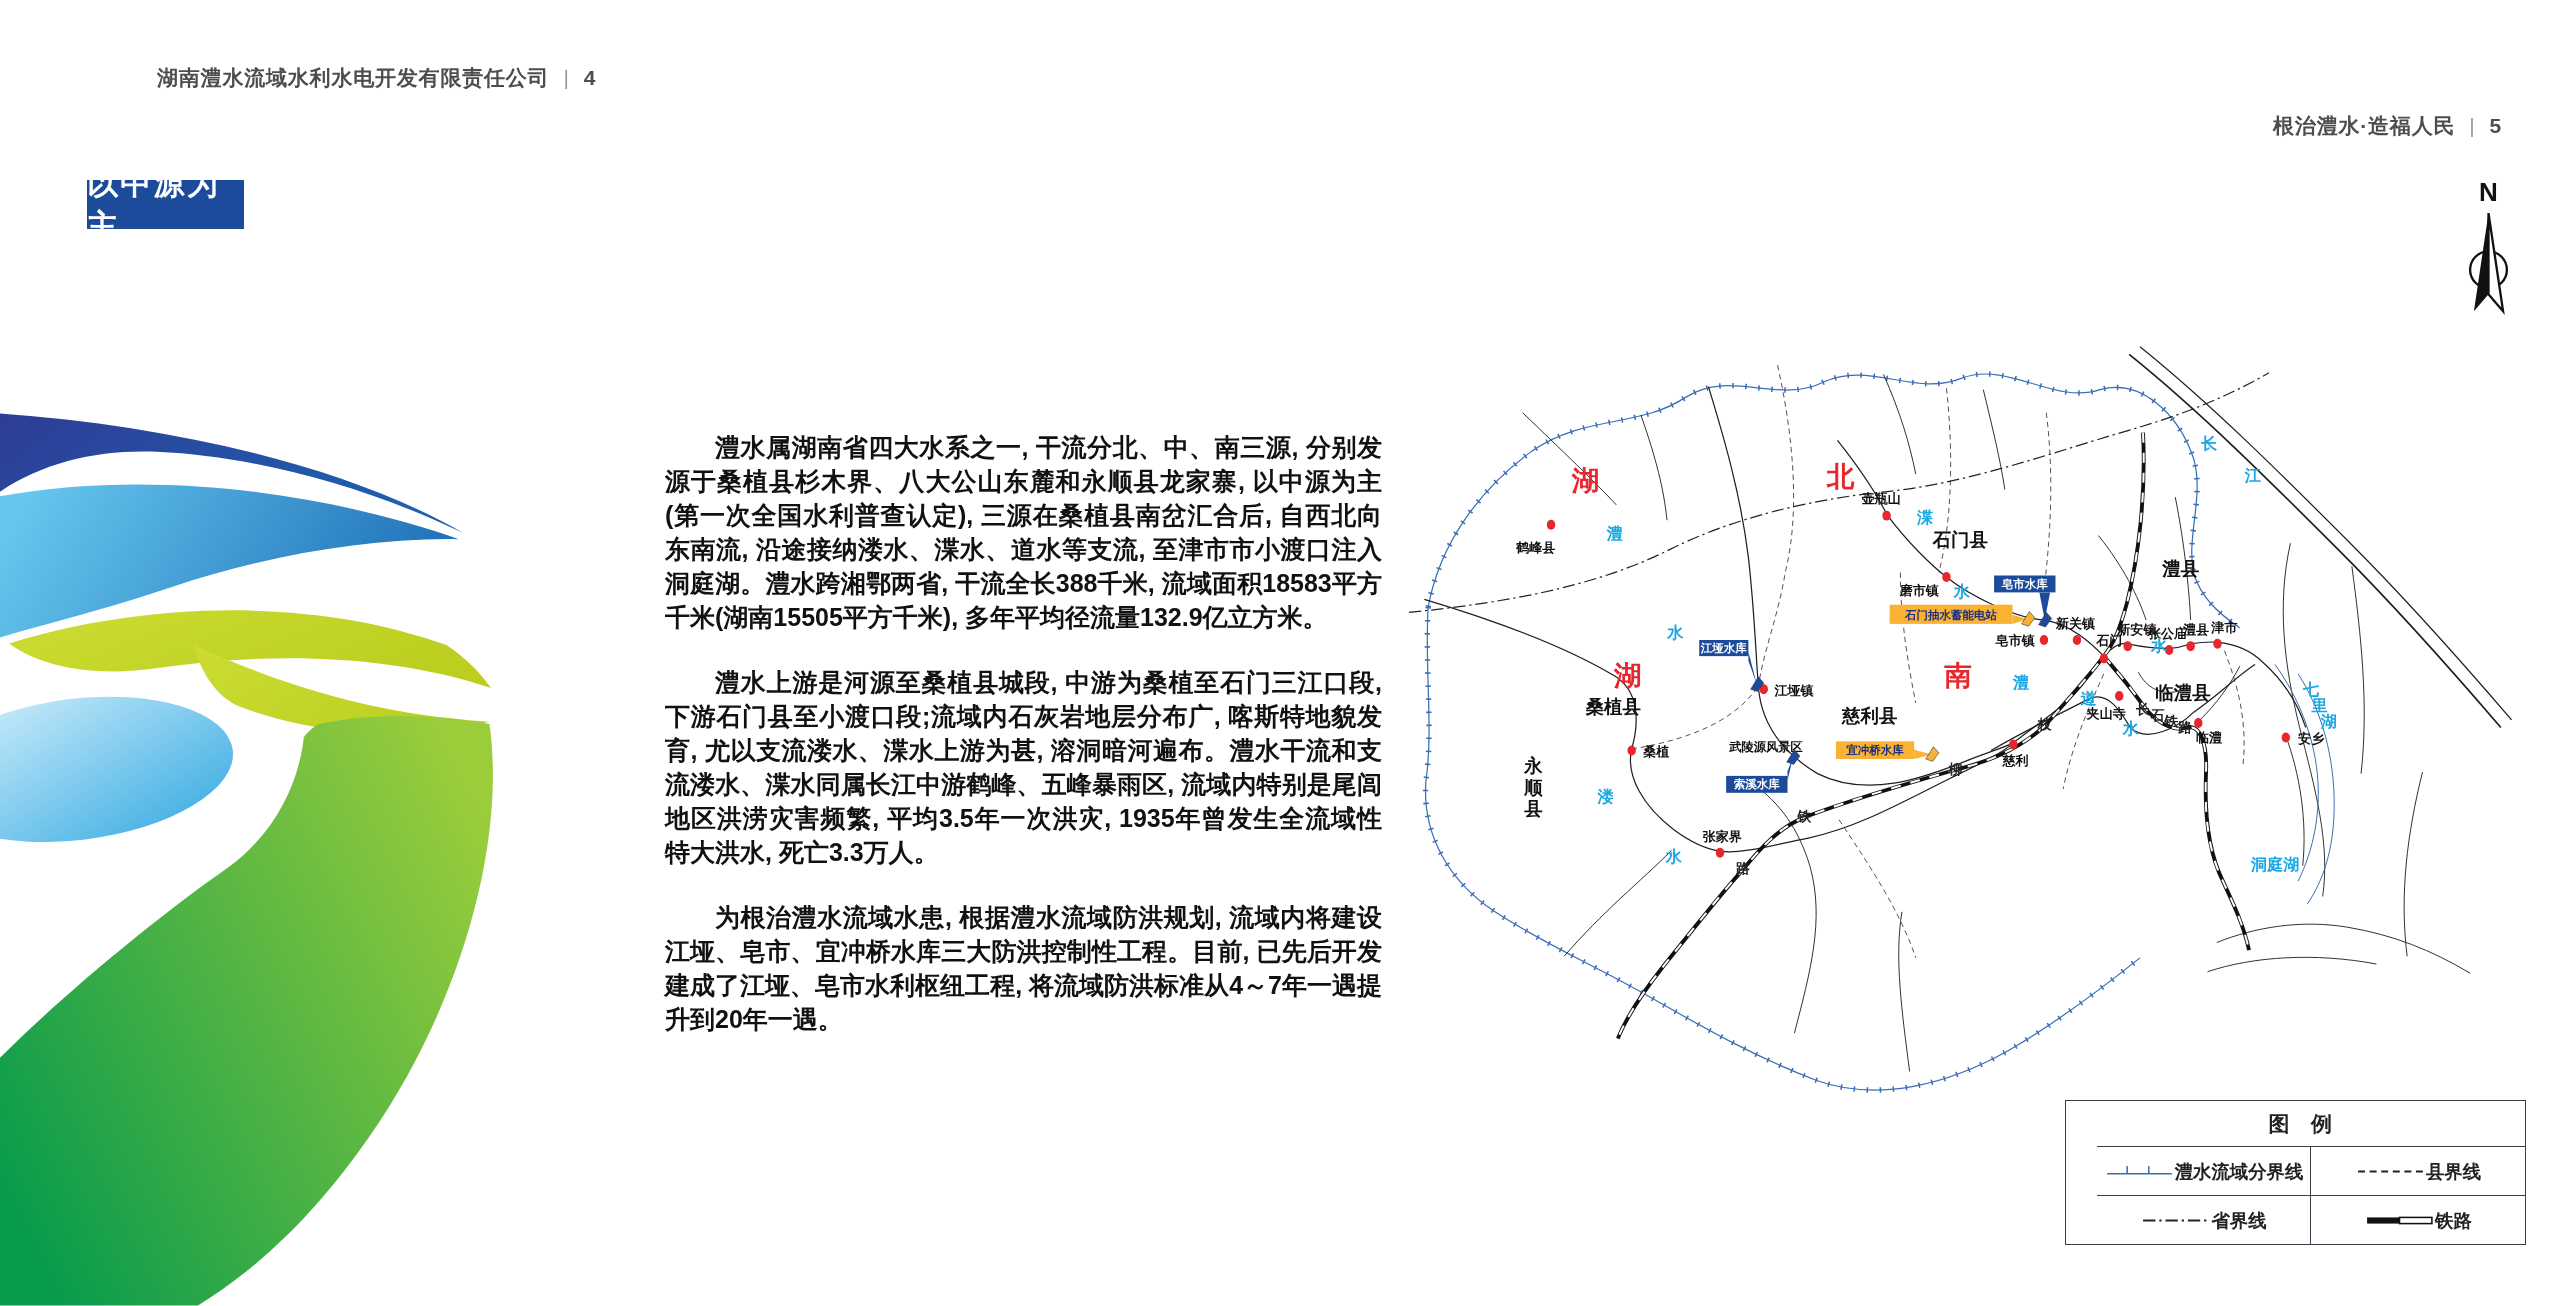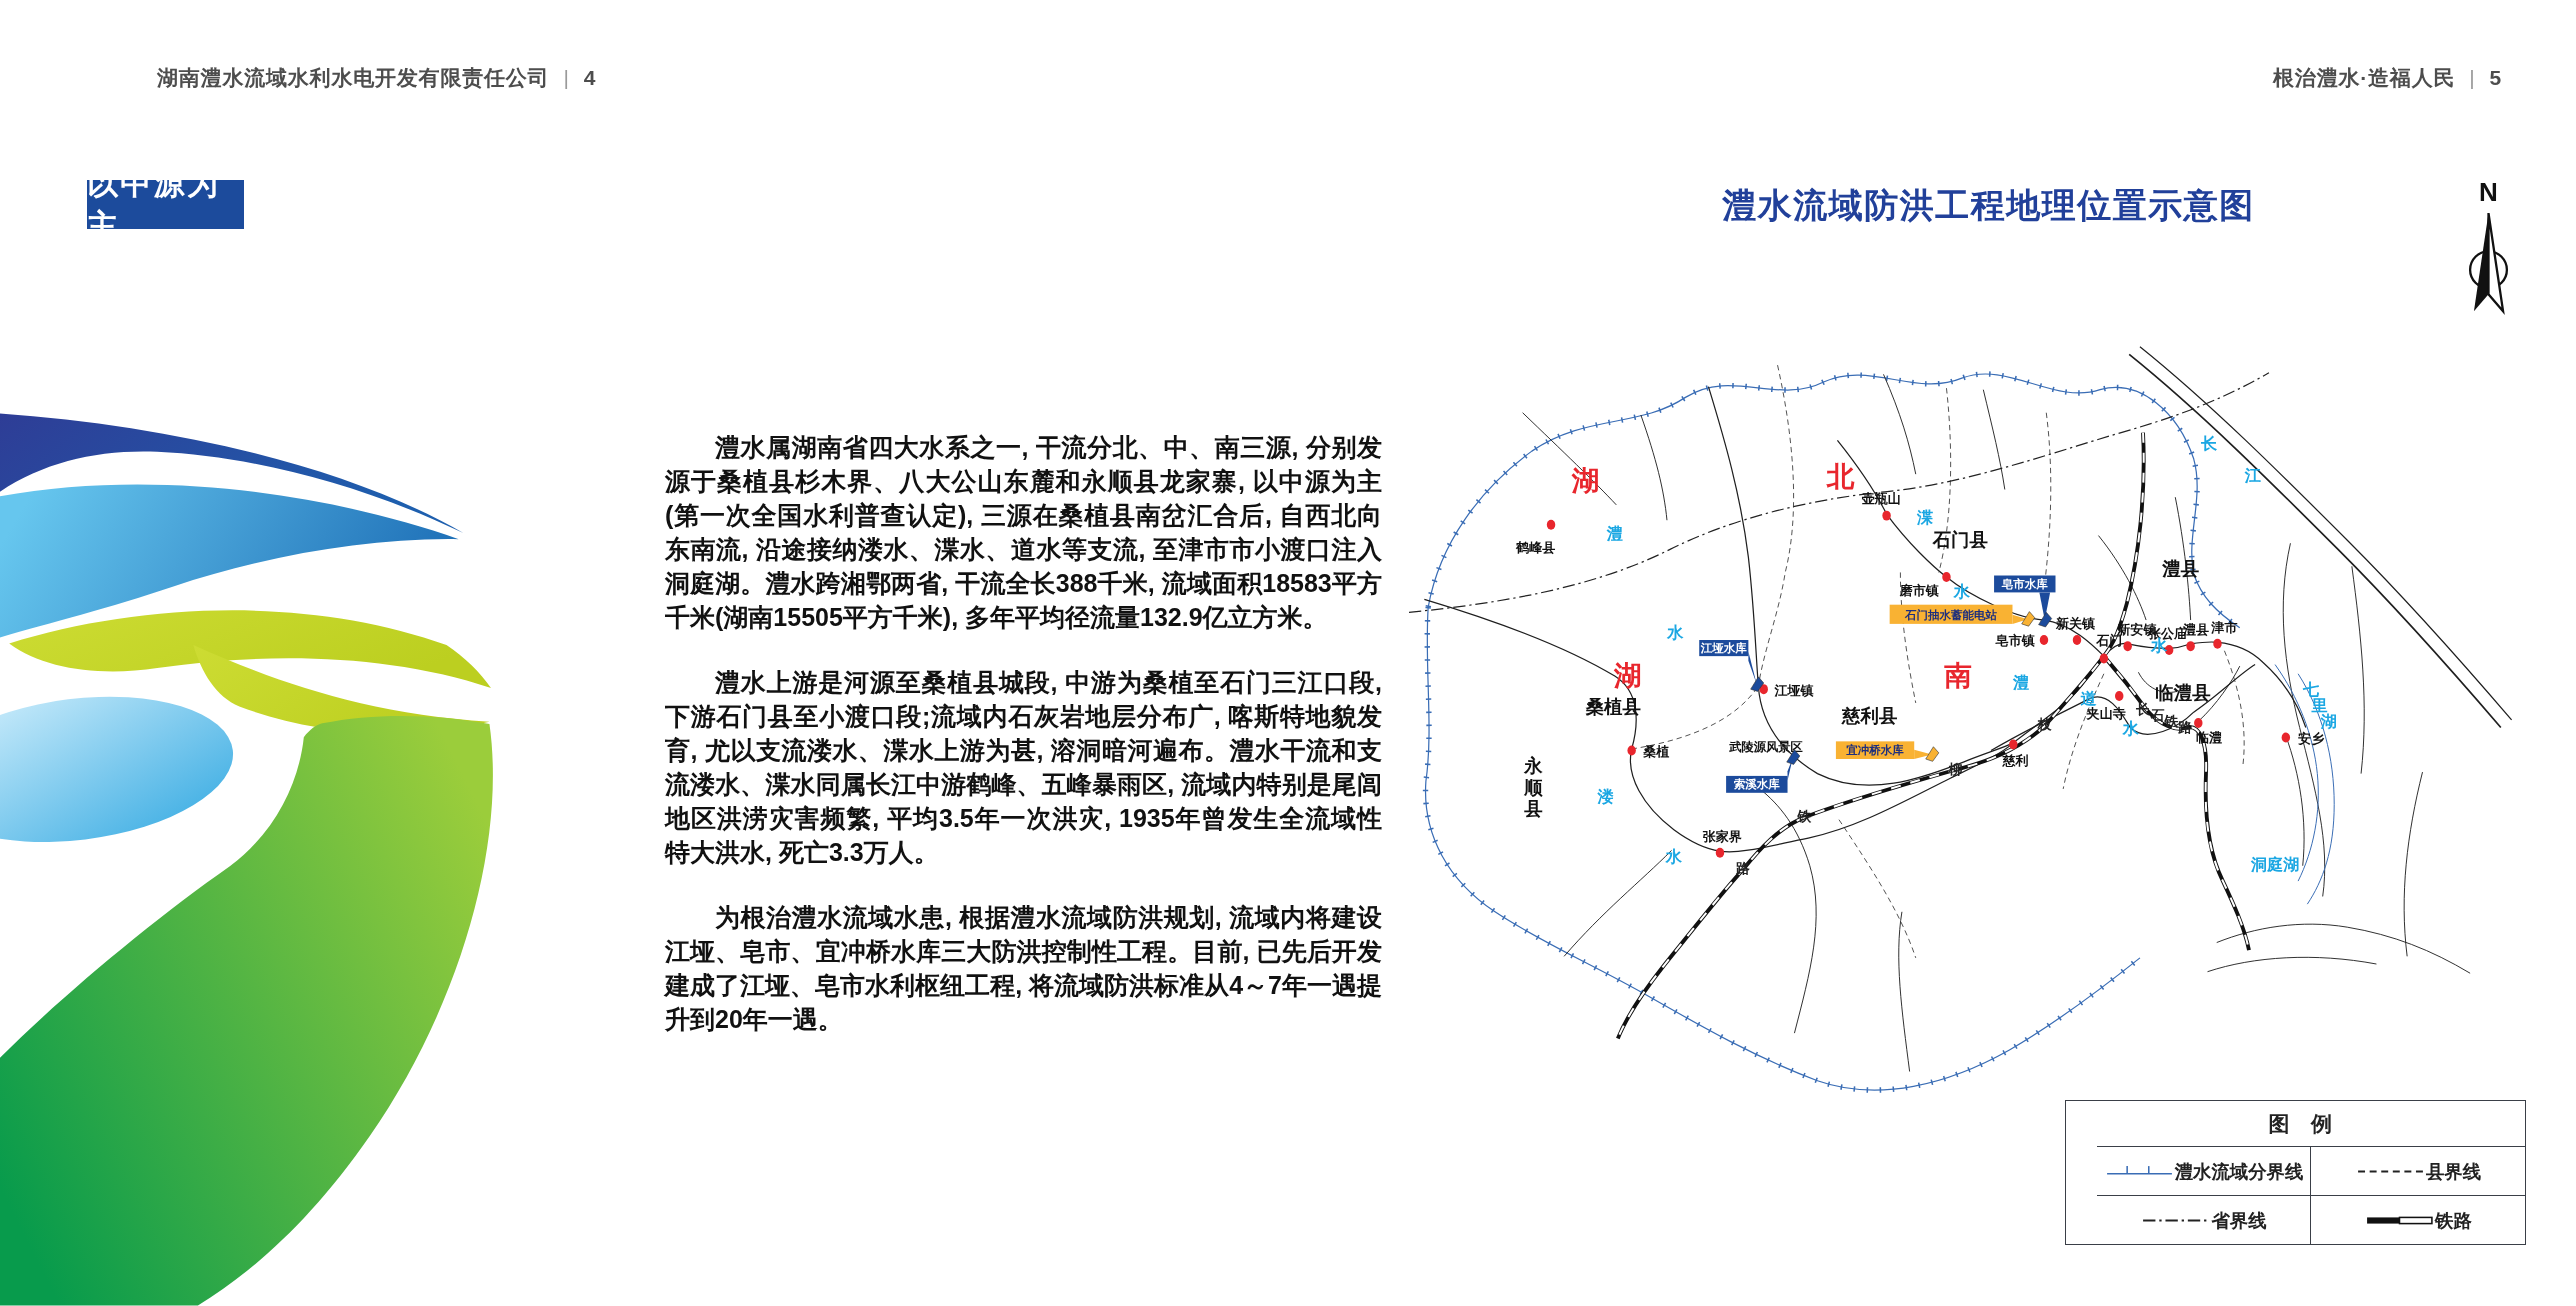--- a/index.html
+++ b/index.html
@@ -1,21 +1,21 @@
 <!DOCTYPE html>
 <html style="font-size:12.3px"><head>
 <meta charset="utf-8">
 <style>
   html,body{margin:0;padding:0;background:#9a9a9a;}
   #page{position:relative;width:2576px;height:1306px;background:#ffffff;overflow:hidden;
         font-family:"Liberation Sans","DejaVu Sans",sans-serif;}
   
   .hdr{position:absolute;top:64px;font-size:21px;font-weight:bold;color:#4d4d4d;letter-spacing:0.8px;}
   #hdr-left{left:157px;}
-  #hdr-right{right:74px;text-align:right;}
+  #hdr-right{right:74px;text-align:right;margin-top:48px;}
   .hdr .sep{color:#9a9a9a;font-weight:normal;padding:0 14px;}
   
   #badge{position:absolute;left:87px;top:180px;width:157px;height:49px;background:#1c4b9c;
          color:#fff;font-size:31px;font-weight:bold;display:flex;align-items:center;justify-content:center;
          letter-spacing:2.3px;}
   
   #bodycol{position:absolute;left:649px;top:430px;width:733px;color:#111;}
   #bodycol p{font-size:25px;line-height:34px;font-weight:600;text-align:justify;
              text-indent:2em;margin:0 0 31px 16px;}
   
@@ -92,21 +92,20 @@
       </linearGradient>
     </defs>
     <path fill="url(#gNavy)" d="M0,0 C230,16 460,72 604,156 C470,92 330,56 205,50 C130,47 60,62 0,102 Z"></path>
     <path fill="url(#gCyan)" d="M0,108 C210,70 440,108 598,164 C480,162 345,186 225,226 C145,253 62,274 0,292 Z"></path>
     <path fill="url(#gChart)" d="M12,300 C185,246 405,238 582,302 C606,318 626,338 640,358 C502,312 342,312 205,332 C132,343 58,334 12,300 Z"></path>
     <path fill="url(#gChart)" d="M252,302 C355,348 475,392 638,402 C520,430 402,416 312,382 C282,370 262,337 252,302 Z"></path>
     <ellipse cx="100" cy="464" rx="205" ry="92" transform="rotate(-7 100 464)" fill="url(#gLight)"></ellipse>
     <path fill="url(#gGreen)" d="M638,405 C660,560 600,772 482,942 C404,1054 330,1118 258,1163 L0,1163 L0,840 C80,760 200,660 300,590 C360,545 390,480 396,422 C404,412 412,406 420,404 C490,390 570,392 638,405 Z"></path>
   </svg>
 
-  <div id="map-title">澧水流域防洪工程地理位置示意图</div>
 
   <div id="compass">
     <span class="n">N</span>
     <svg width="69" height="115" viewBox="0 0 90 150">
       <circle cx="45" cy="78" r="24" fill="none" stroke="#111" stroke-width="3"></circle>
       <polygon points="45,4 26,132 45,110" fill="#111"></polygon>
       <polygon points="45,4 64,132 45,110" fill="#fff" stroke="#111" stroke-width="3"></polygon>
     </svg>
   </div>
 

